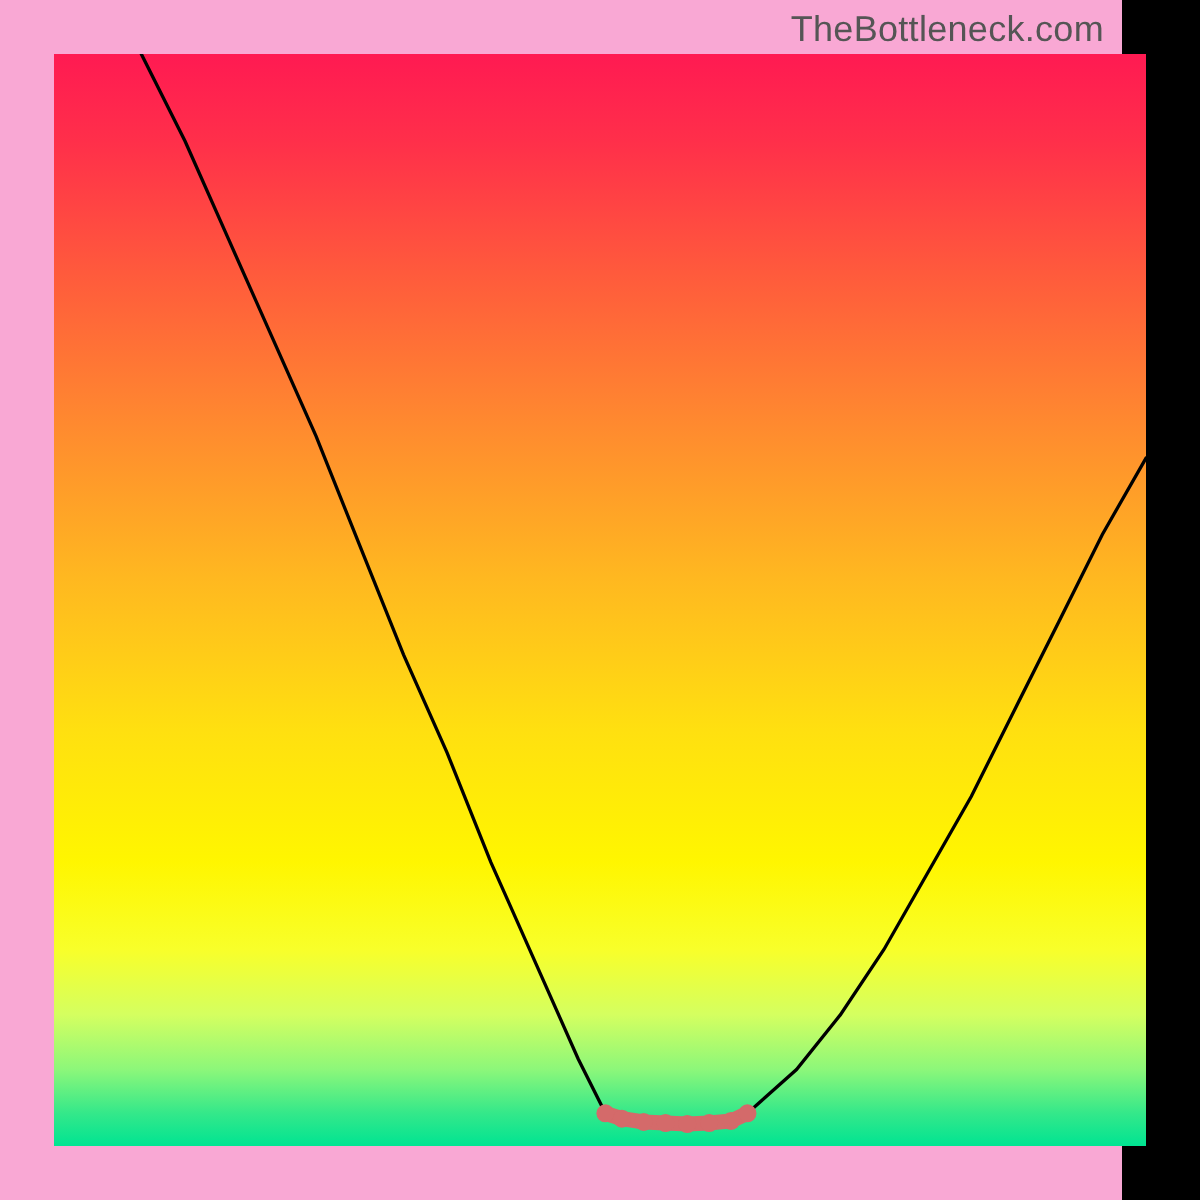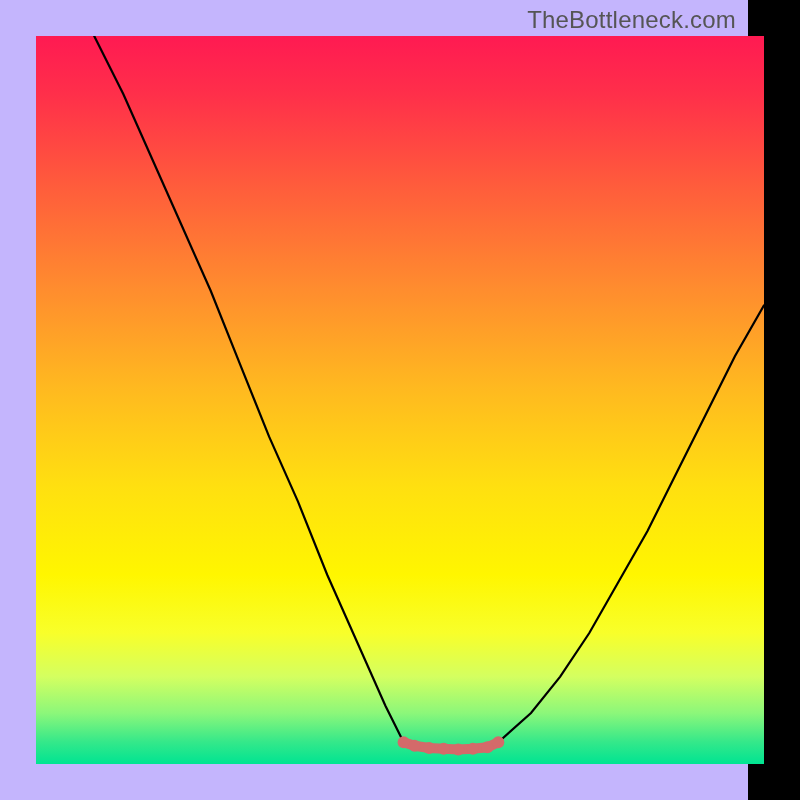--- a/index.html
+++ b/index.html
@@ -9,21 +9,21 @@
     height: 800px;
     background: #000;
     overflow: hidden;
   }
   .frame {
     position: absolute;
     left: 0;
     top: 0;
     width: 748px;
     height: 800px;
-    background: #c4b5fd;
+    background: #f9a8d4;
   }
   .plot {
     position: absolute;
     left: 36px;
     top: 36px;
     width: 728px;
     height: 728px;
     background: linear-gradient(
       to bottom,
       #ff1a52 0%,

